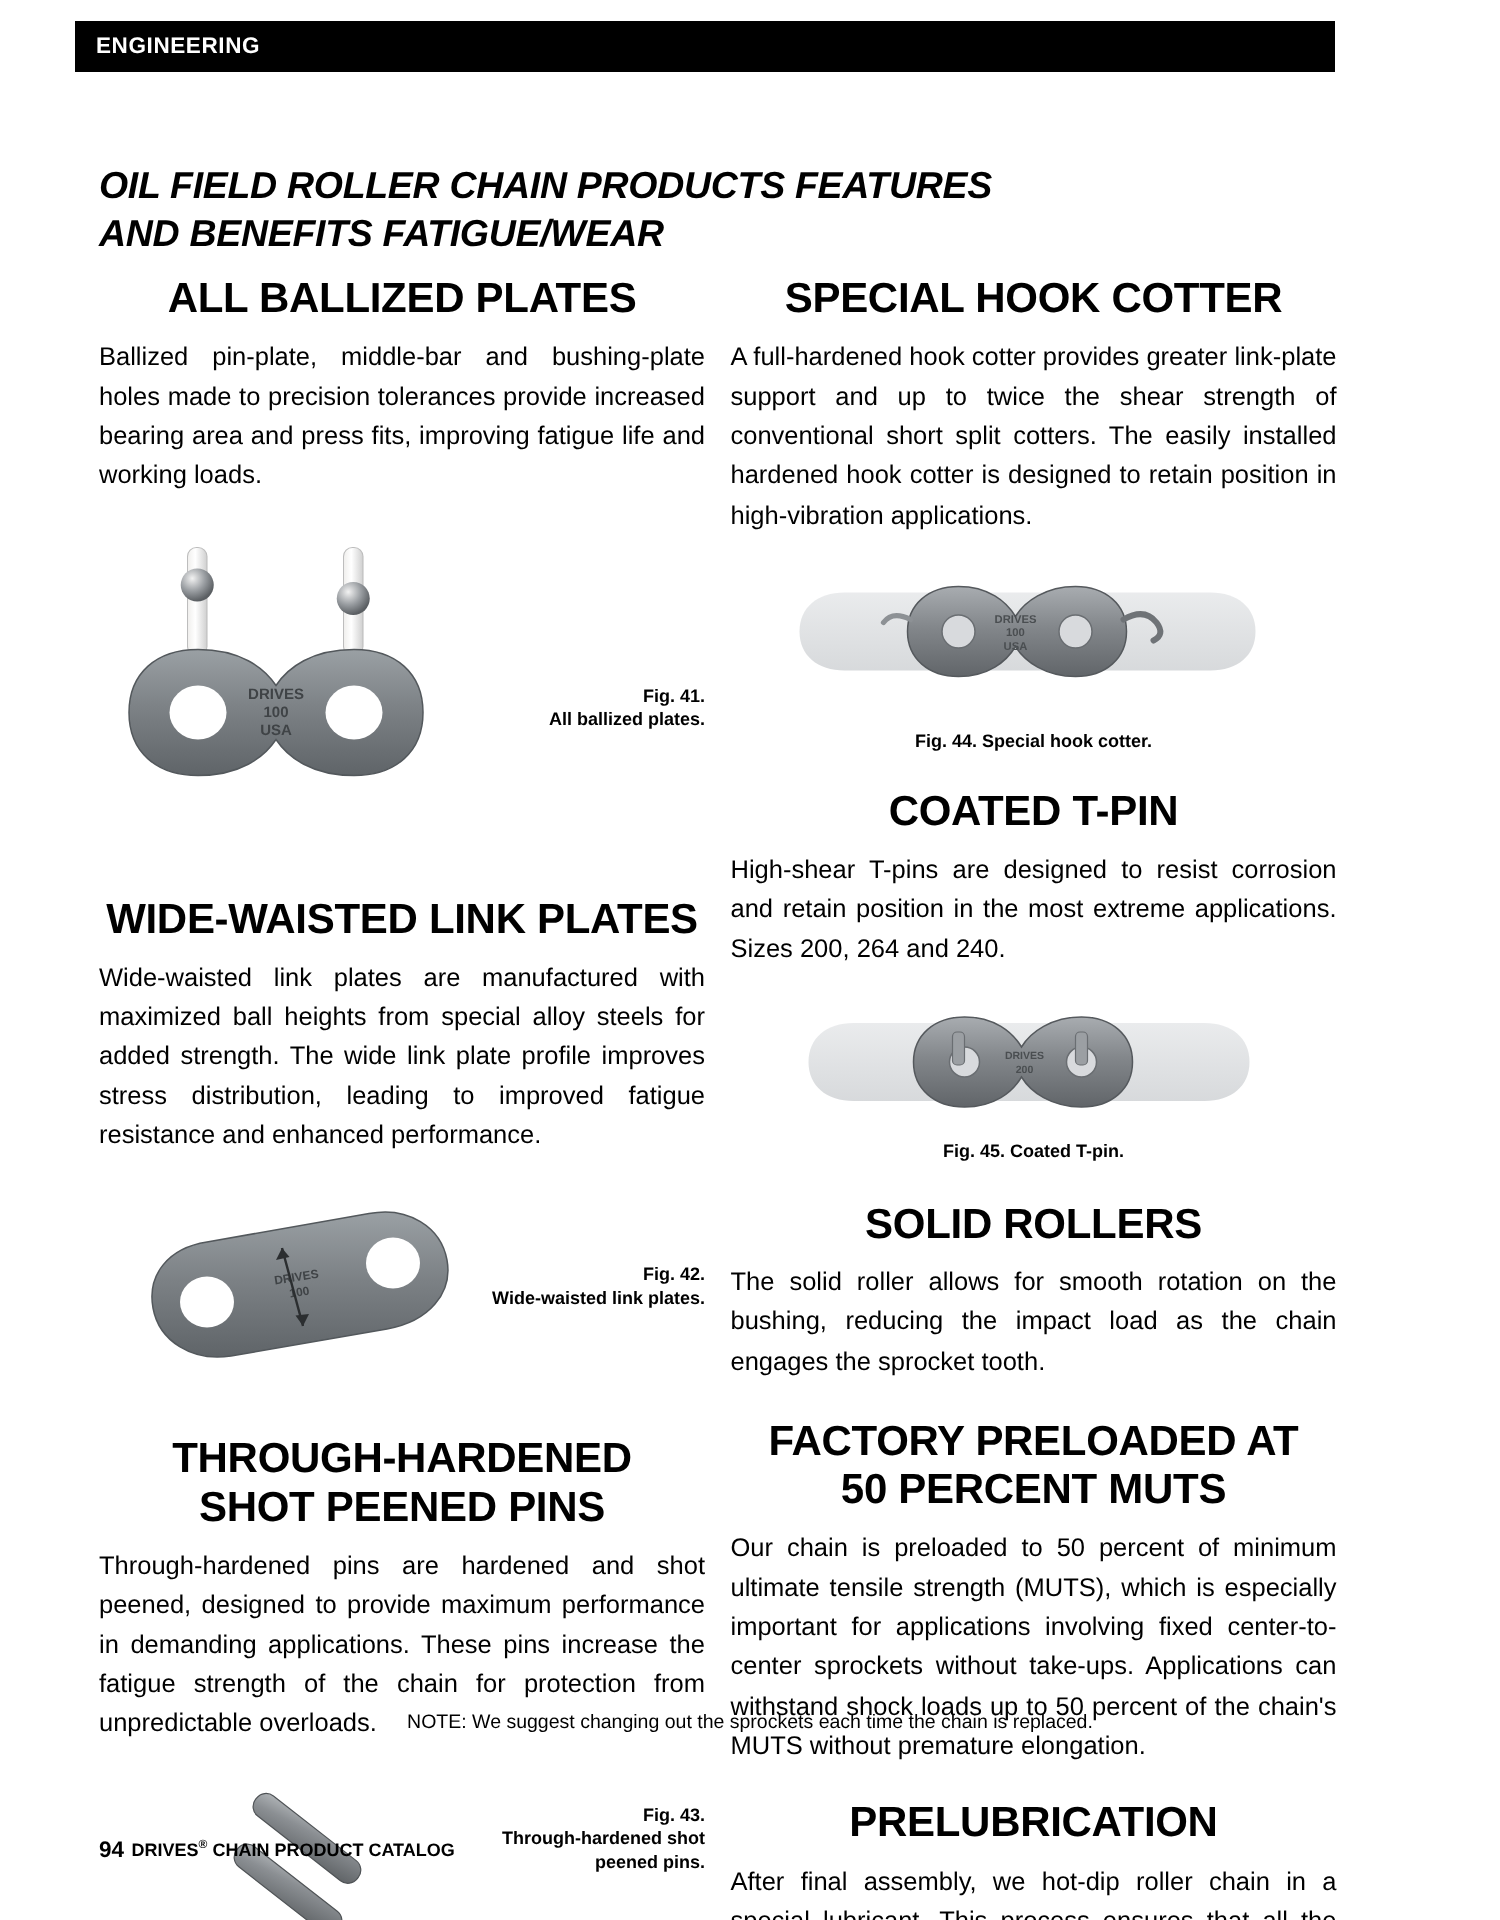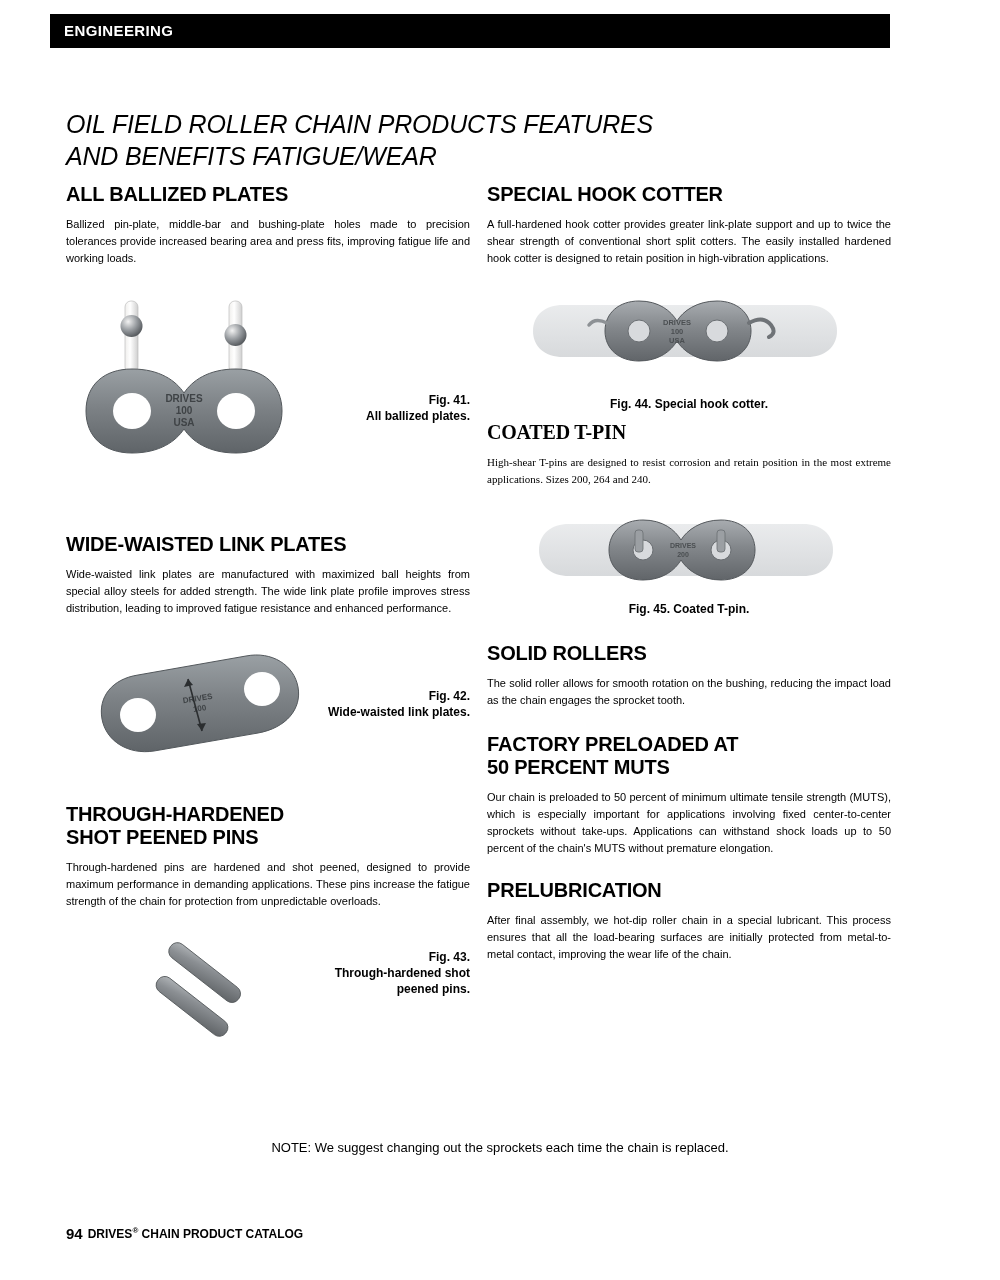--- a/index.html
+++ b/index.html
@@ -57,47 +57,48 @@
     font-weight: bold;
     letter-spacing: 0.3px;
   }
   
   .main-title {
     position: absolute;
     left: 66px;
     top: 108px;
     width: 700px;
     font-size: 25px;
-    font-weight: normal;
+    font-weight: bold;
     font-style: italic;
     line-height: 1.28;
     letter-spacing: -0.2px;
   }
   
   .col-left {
     position: absolute;
     left: 66px;
     top: 183px;
     width: 404px;
   }
   .col-right {
     position: absolute;
     left: 487px;
     top: 183px;
     width: 404px;
   }
   h2.sec {
-    font-size: 20px;
+    font-size: 28px;
     font-weight: bold;
     margin: 0 0 10px 0;
     letter-spacing: -0.2px;
     line-height: 1.15;
+    text-align: center;
   }
   p.body {
-    font-size: 11px;
+    font-size: 17px;
     line-height: 1.55;
     margin: 0 0 6px 0;
     text-align: justify;
   }
   .block {
     margin-bottom: 14px;
   }
   
   .caption {
     font-size: 12px;
@@ -295,21 +296,21 @@
         <text x="190" y="44" font-family="'Liberation Sans',sans-serif" font-size="7.5" fill="#4a4e51" text-anchor="middle" font-weight="bold">DRIVES</text>
         <text x="190" y="53" font-family="'Liberation Sans',sans-serif" font-size="7.5" fill="#4a4e51" text-anchor="middle" font-weight="bold">100</text>
         <text x="190" y="62" font-family="'Liberation Sans',sans-serif" font-size="7.5" fill="#4a4e51" text-anchor="middle" font-weight="bold">USA</text>
 
         <path d="M262,42 q14,-8 22,2 q6,8 -2,12" fill="none" stroke="#6f7377" stroke-width="4" stroke-linecap="round"></path>
         <path d="M120,42 q-12,-6 -18,2" fill="none" stroke="#8d9195" stroke-width="3.5" stroke-linecap="round"></path>
       </svg>
       <div class="caption" style="margin-top:16px;">Fig. 44. Special hook cotter.</div>
     </div>
 
-    <div class="block" style="margin-top:8px;font-family:Liberation Serif, serif;">
+    <div class="block" style="margin-top:22px;">
       <h2 class="sec">COATED T-PIN</h2>
       <p class="body">High-shear T-pins are designed to resist corrosion and retain position in the most extreme applications. Sizes 200, 264 and 240.</p>
     </div>
 
     <div style="margin-top:8px;">
       <svg class="art" width="404" height="96" viewBox="0 0 404 96">
         <path d="M52,48 C52,32 64,22 82,22 L316,22 C334,22 346,32 346,48 C346,64 334,74 316,74 L82,74 C64,74 52,64 52,48 Z" fill="url(#ghostG)" opacity="0.75"></path>
         <path d="M122,48 C122,30 136,18 156,18 C176,18 188,28 194,38 C200,28 214,18 234,18 C254,18 268,30 268,48 C268,66 254,78 234,78 C214,78 200,68 194,58 C188,68 176,78 156,78 C136,78 122,66 122,48 Z" fill="url(#chainG)" stroke="#55595d" stroke-width="1"></path>
         <circle cx="156" cy="48" r="10" fill="#d8dadd" stroke="#6a6e72" stroke-width="1"></circle>
         <circle cx="234" cy="48" r="10" fill="#d8dadd" stroke="#6a6e72" stroke-width="1"></circle>

